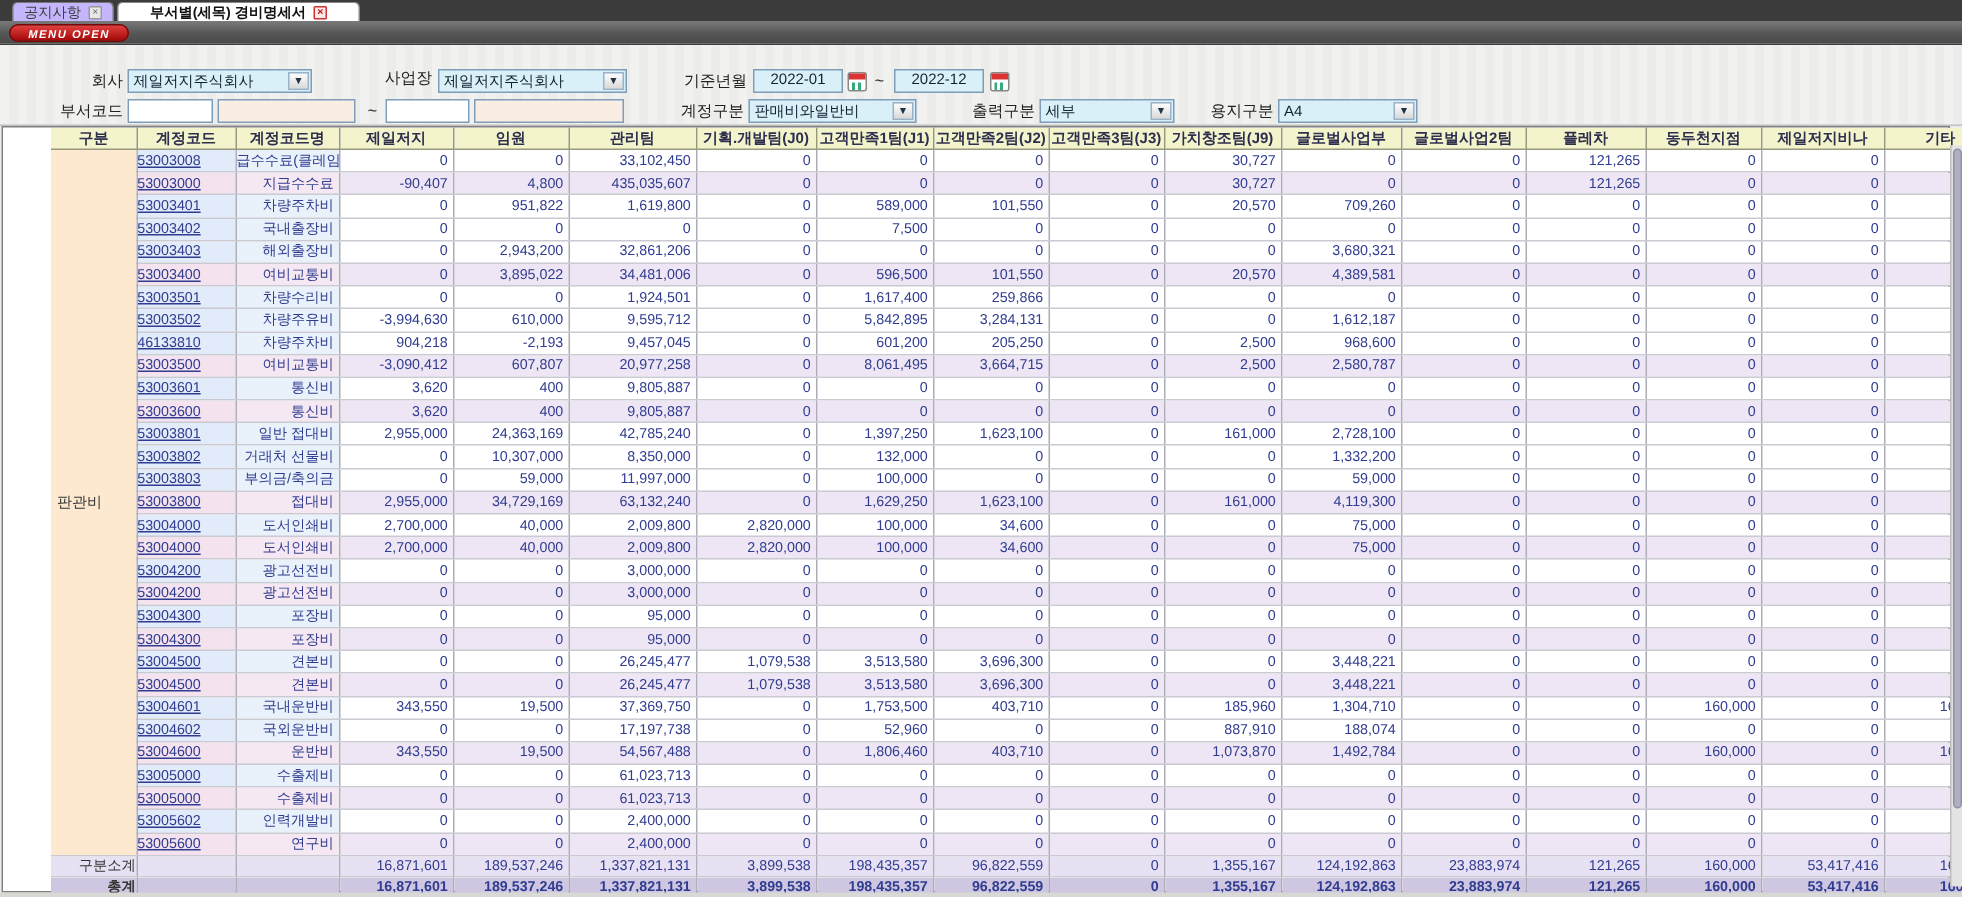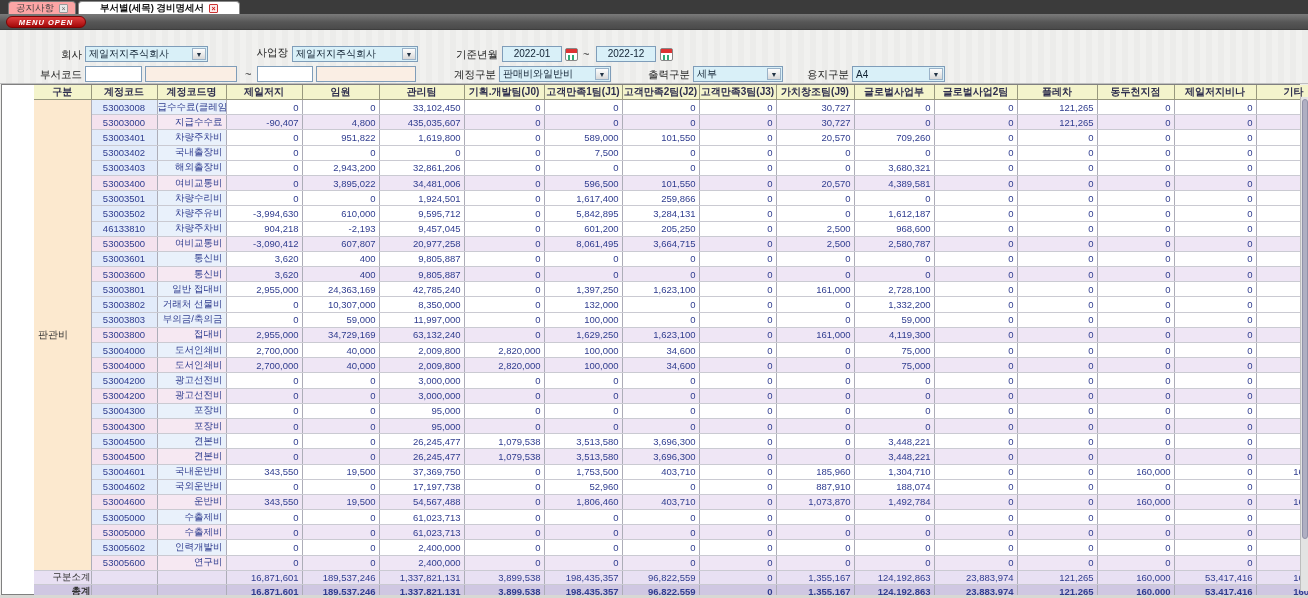--- a/index.html
+++ b/index.html
@@ -4,21 +4,21 @@
 <style>
   * { margin:0; padding:0; box-sizing:border-box; }
   html,body { width:1308px; height:598px; overflow:hidden; }
   body { font-family:"Liberation Sans","DejaVu Sans",sans-serif; background:#D6D3CC; }
   .screen { position:relative; width:1308px; height:598px; background:#EDEDEB; }
 
   
   .topbar { position:absolute; left:0; top:0; width:1308px; height:14px; background:#3B3B3B; }
   .tab { position:absolute; top:1px; height:13px; border-radius:4px 4px 0 0; font-size:9.5px;
          display:flex; align-items:center; justify-content:center; gap:5px; cursor:default; }
-  .tab.inactive { left:8px; width:68px; background:#fca5a5; color:#3F3F3F; border:1px solid #777; border-bottom:none; }
+  .tab.inactive { left:8px; width:68px; background:#c4b5fd; color:#3F3F3F; border:1px solid #777; border-bottom:none; }
   .tab.active { left:78px; width:162px; background:#FFFFFF; color:#111; font-weight:bold; border:1px solid #888; border-bottom:none; }
   .xicon { display:inline-block; width:9px; height:9px; line-height:8px; font-size:7px; text-align:center;
            border:1px solid #999; background:#E8E8E8; color:#666; border-radius:1px; }
   .xicon.red { background:#FBEAEA; border-color:#C33; color:#C11; font-weight:bold; }
 
   
   .menubar { position:absolute; left:0; top:14px; width:1308px; height:16px;
              background:linear-gradient(#7A7A7A,#565656 55%,#4A4A4A); border-bottom:1px solid #3E3E3E;padding-left:16px; }
   .menu-open { position:absolute; left:6px; top:2px; width:80px; height:12px; border-radius:7px;
                background:linear-gradient(#E24040,#A30808); border:1px solid #7E0404; color:#FFF;
@@ -44,21 +44,21 @@
                     background:repeating-linear-gradient(90deg,#3A7 0 2px,#FFF 2px 4px); }
 
   
   .gridwrap { position:absolute; left:1px; top:84px; width:1299px; height:511px; border:1px solid #808080; background:#FFF;padding-left:32px; }
   table.grid { border-collapse:collapse; table-layout:fixed; width:1297px; }
   .grid th { background:#F4F4CC; color:#2E2E4E; font-size:10px; font-weight:bold; height:13px;
              border-right:1px solid #98987E; border-bottom:1px solid #98987E; overflow:hidden; white-space:nowrap; }
   .grid td { font-size:9.5px; height:15.2px; border-right:1px solid #ADADB8; border-bottom:1px solid #CACAD2;
              overflow:hidden; white-space:nowrap; color:#2F3C8F; }
   td.num { text-align:right; padding-right:3px; background:#FFF; }
-  td.code { text-align:center; background:#E2EBFA; }
+  td.code { text-align:left; background:#E2EBFA;text-decoration:underline; }
   td.name { text-align:right; padding-right:3px; background:#E9F1FB; }
   tr.summary td.num { background:#EFE6F5; }
   tr.summary td.code { background:#F4E2EE; }
   tr.summary td.name { background:#F6E8F2; }
   td.group-cell { background:#FCE9CF; color:#333; text-align:left; padding-left:4px; vertical-align:middle; font-size:10px; }
   tr.subtotal td { background:#E8E0F3; height:14px; }
   tr.total td { background:#CFC7E2; font-weight:bold; height:14px; }
   tr.subtotal td.rowlabel, tr.total td.rowlabel { text-align:right; padding-left:4px; color:#333;margin-left:16px; }
 
   

